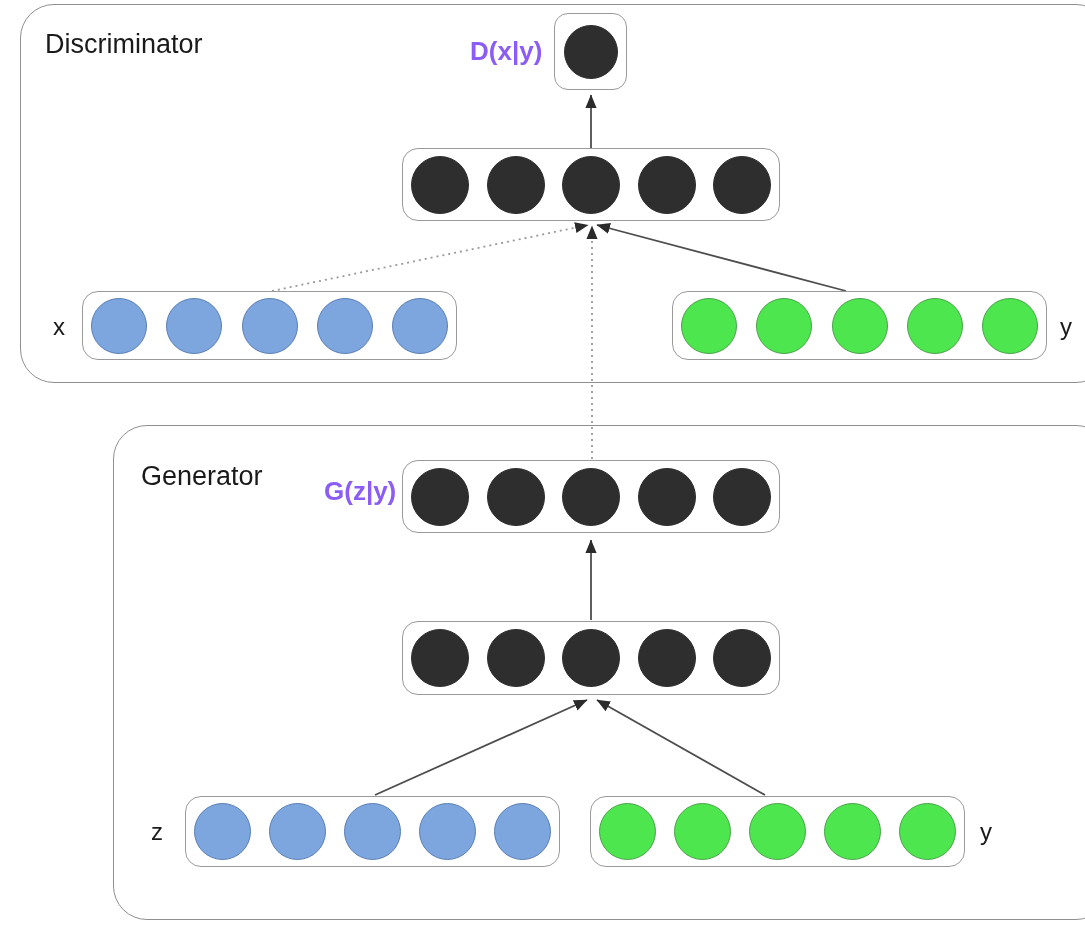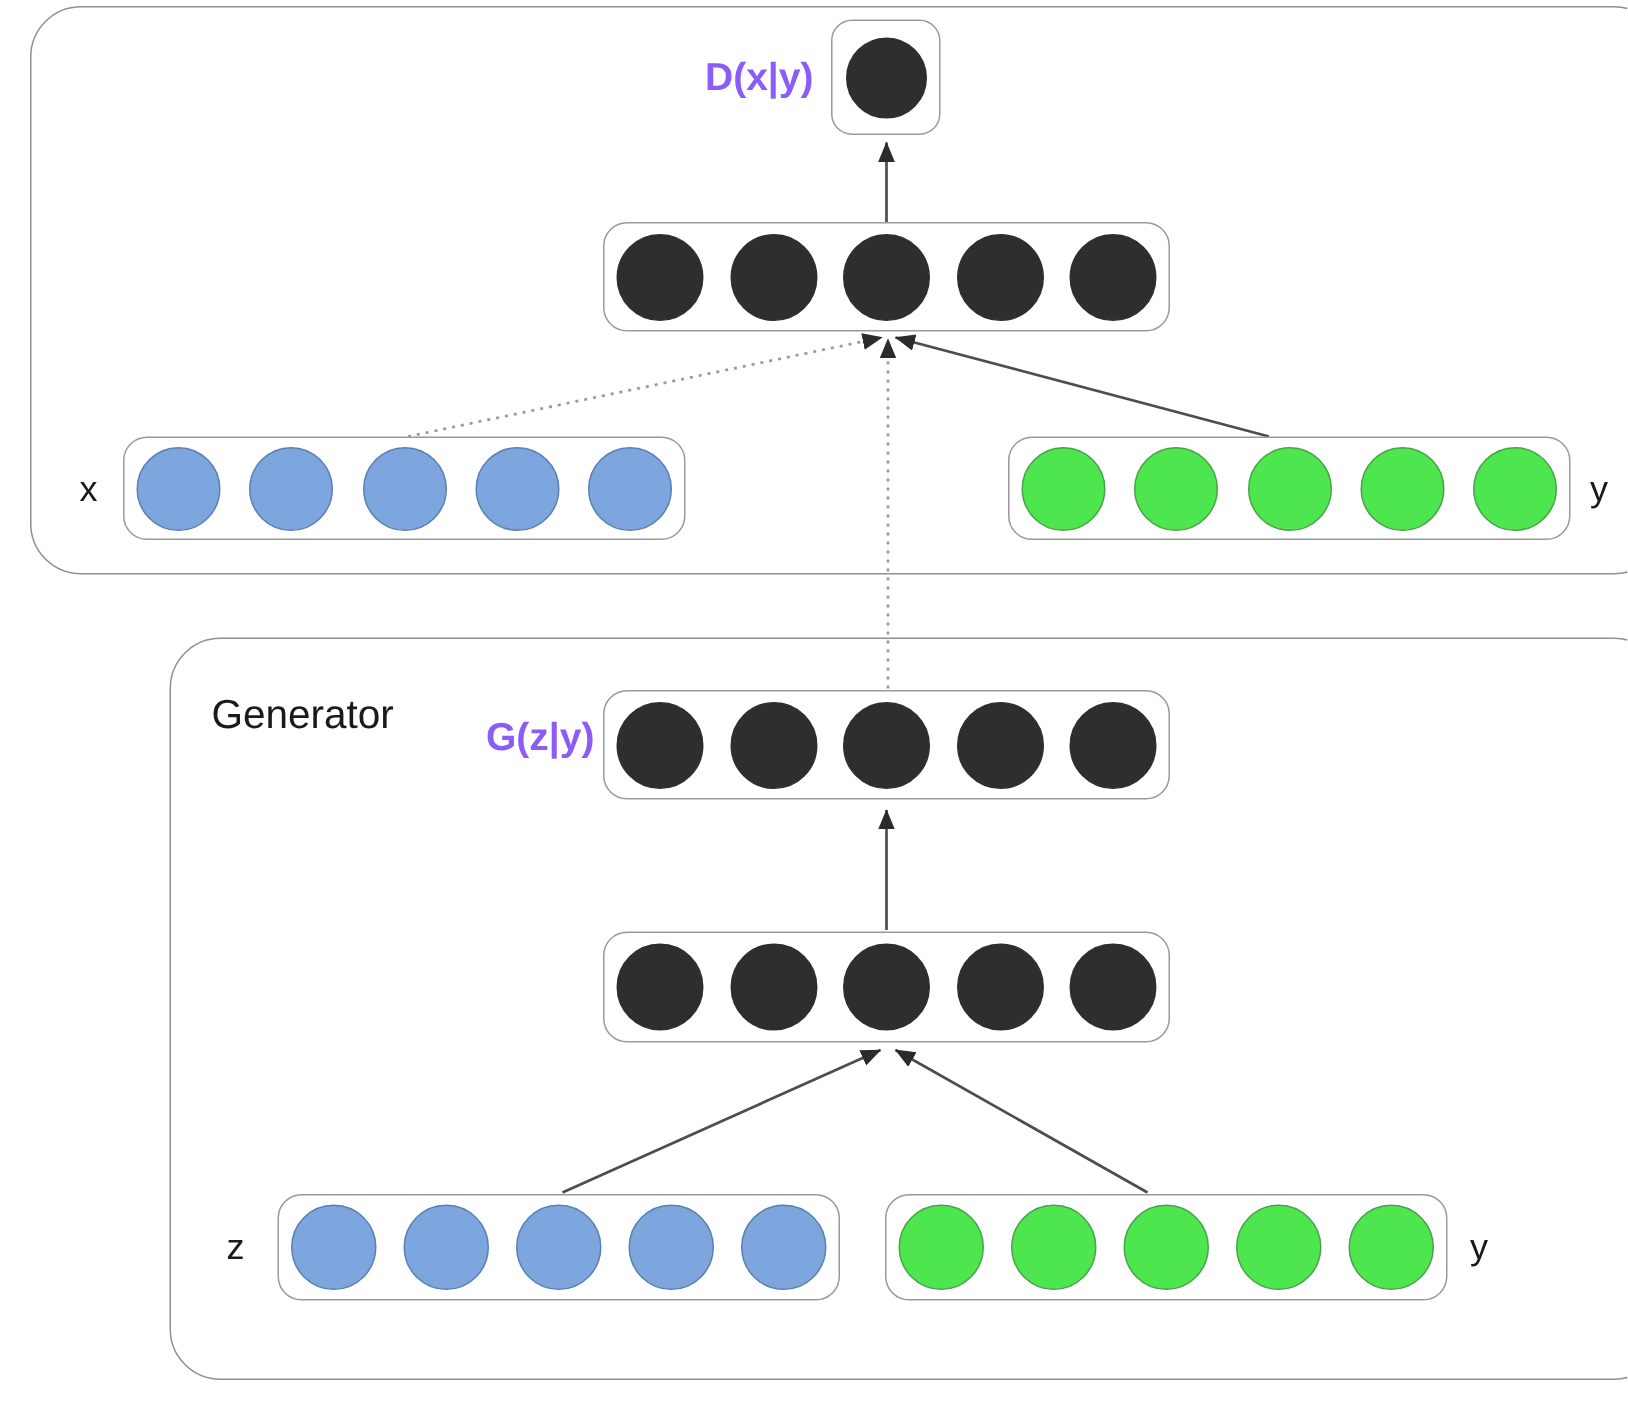--- a/index.html
+++ b/index.html
@@ -116,20 +116,21 @@
 
     <line x1="591" y1="620" x2="591" y2="540" stroke="#4d4d4d" stroke-width="1.8" marker-end="url(#arrow-solid)"></line>
 
     <line x1="375" y1="795" x2="587" y2="700" stroke="#4d4d4d" stroke-width="1.8" marker-end="url(#arrow-solid)"></line>
 
     <line x1="765" y1="795" x2="597" y2="700" stroke="#4d4d4d" stroke-width="1.8" marker-end="url(#arrow-solid)"></line>
   </svg>
 
   <div class="module" style="left:20px; top:4px; width:1090px; height:379px;"></div>
 
+  <div class="module-title" style="left:45px; top:31px;">Discriminator</div>
 
   <div class="fn-label" style="left:470px; top:38px;">D(x|y)</div>
 
   <div class="row single" style="left:554px; top:13px; width:73px; height:77px;">
     <span class="node dark" style="width:54px; height:54px;"></span>
   </div>
 
   <div class="row" style="left:402px; top:148px; width:378px; height:73px; padding:0 8px;">
     <span class="node dark" style="width:58px; height:58px;"></span>
     <span class="node dark" style="width:58px; height:58px;"></span>

